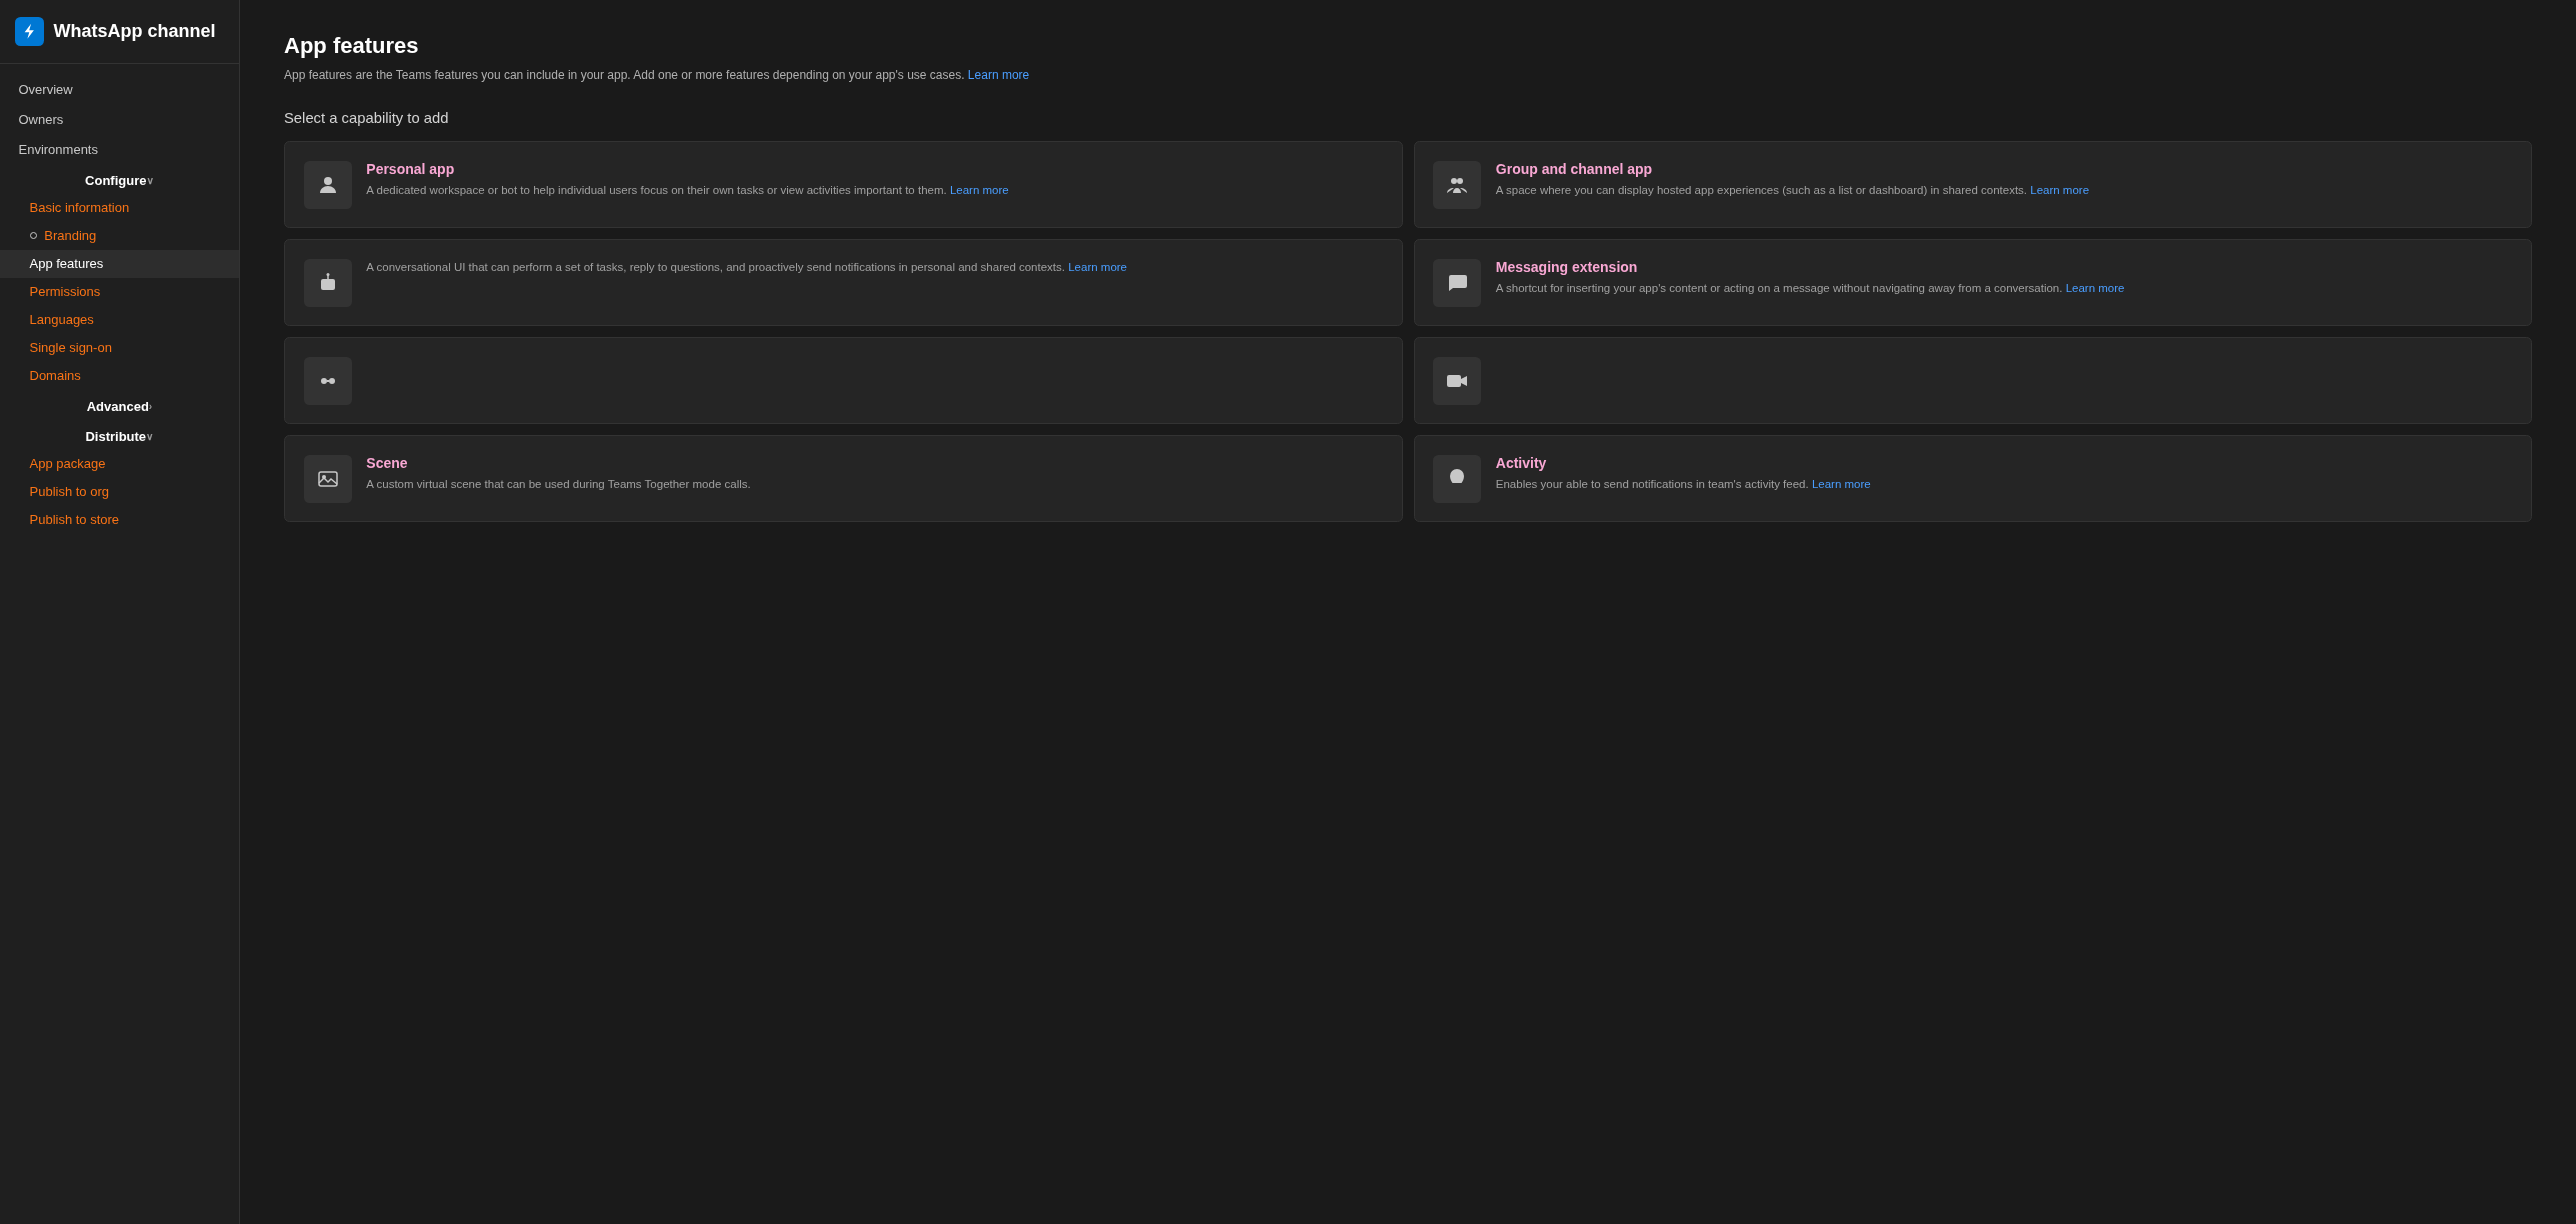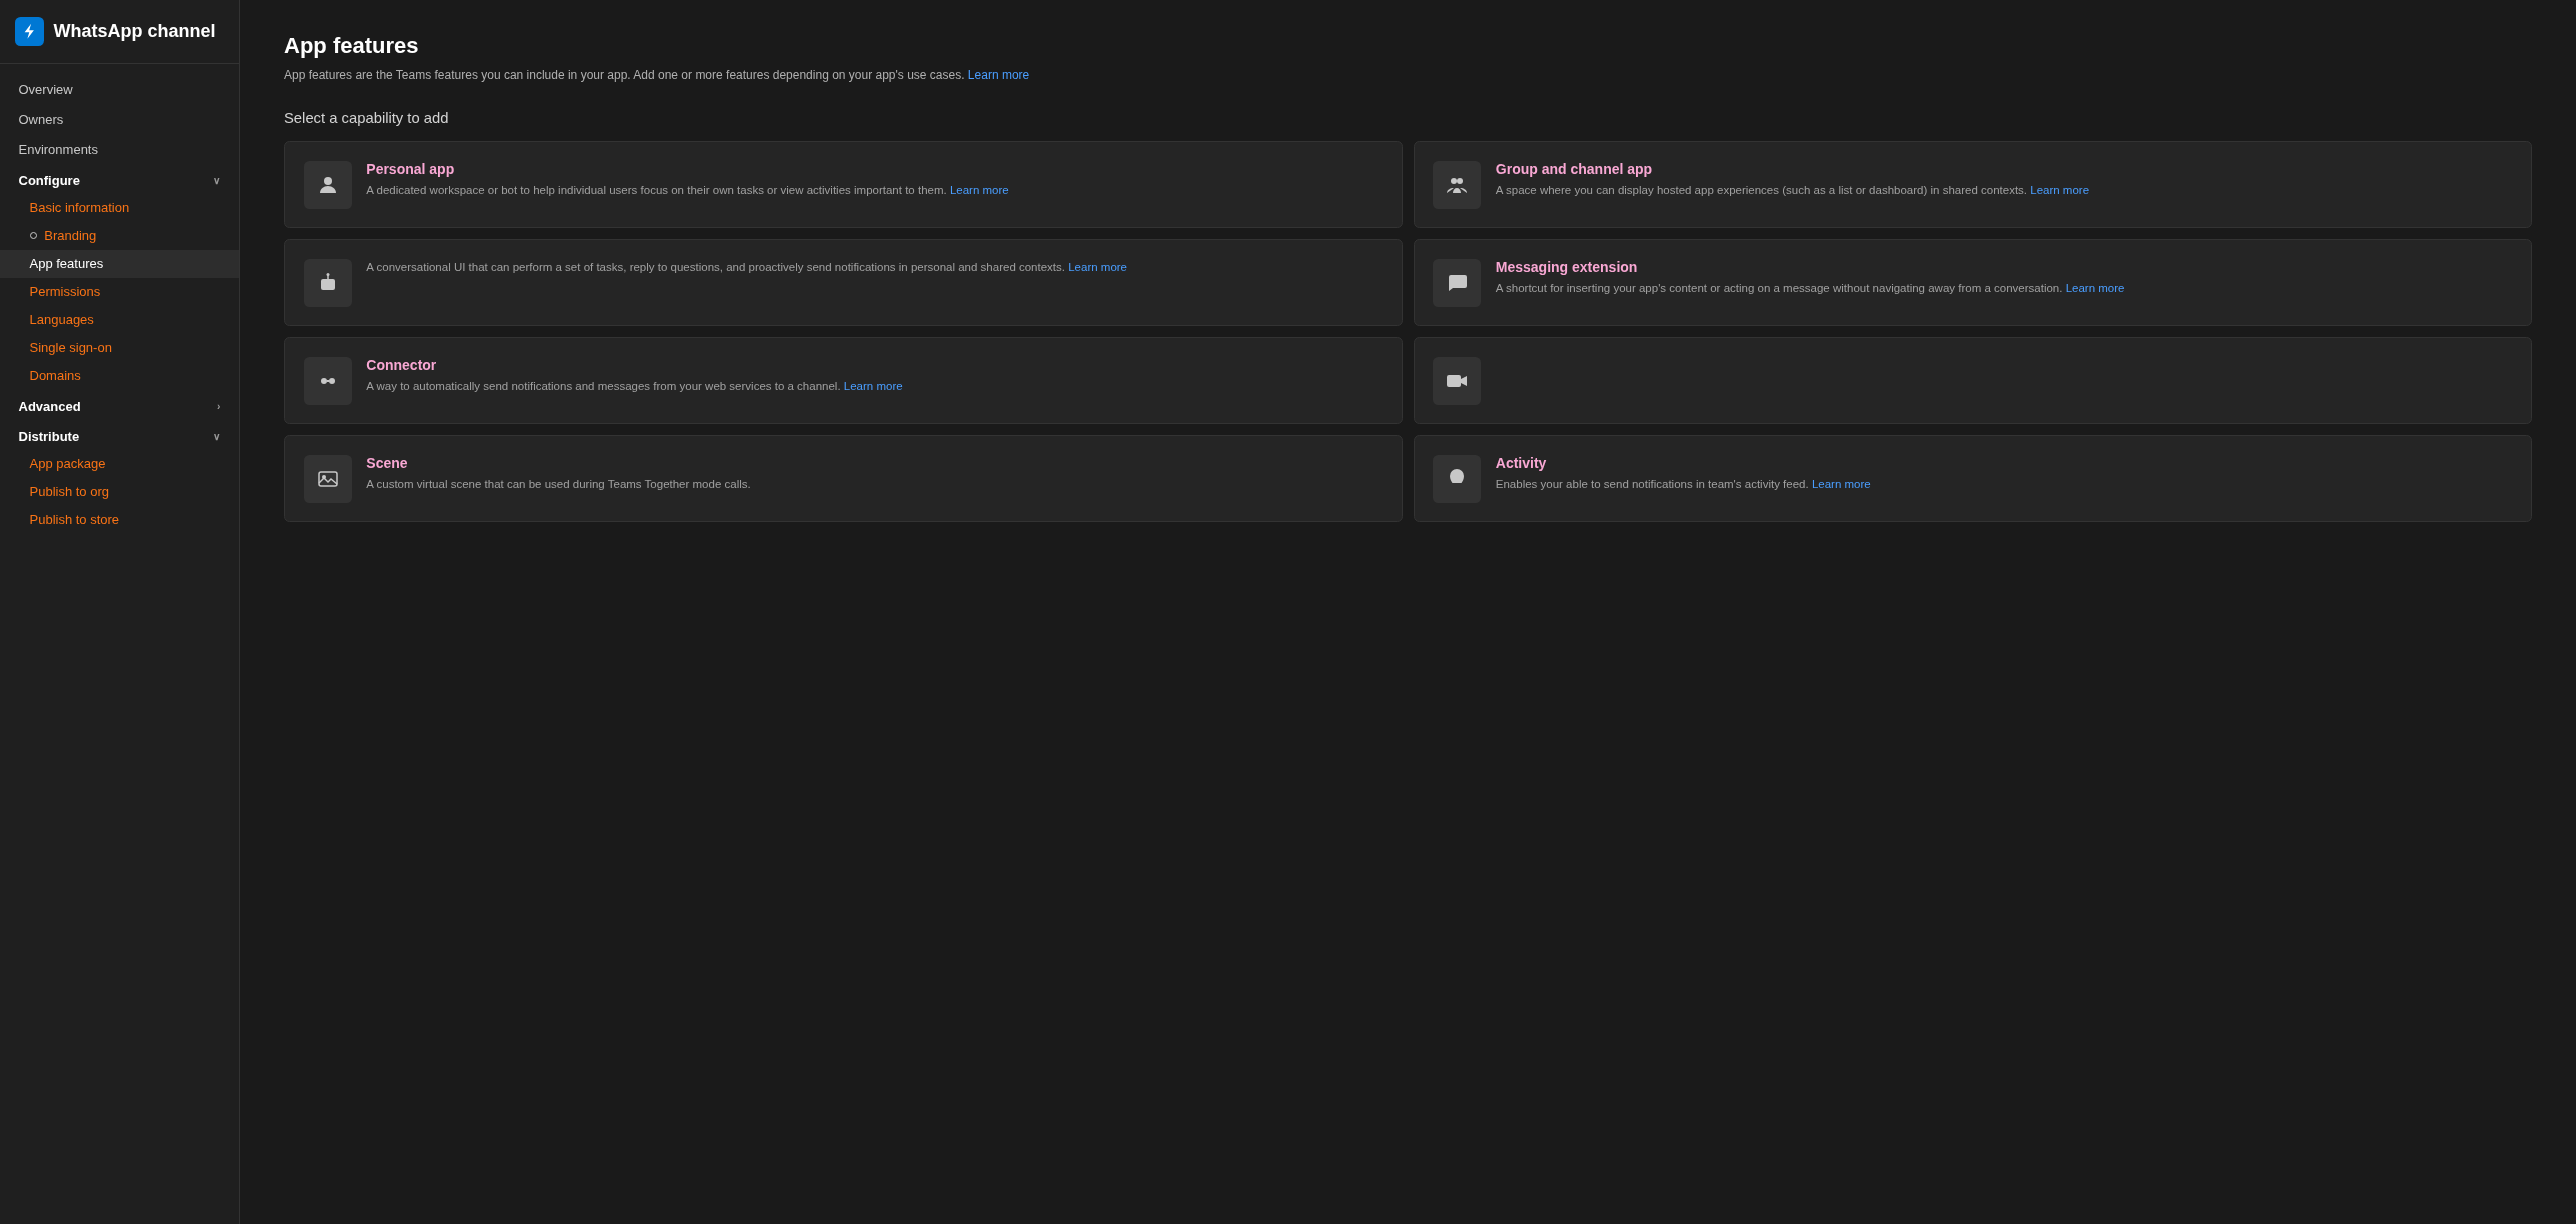--- a/index.html
+++ b/index.html
@@ -64,21 +64,21 @@
       color: #c8c8c8;
       font-size: 13px;
       border-radius: 0;
       transition: background 0.15s;
     }
 
     .nav-section-header {
       padding: 9.2px 18.5px 5.5px;
       display: flex;
       align-items: center;
-      justify-content: space-between;
+      justify-content: center;
       cursor: pointer;
       color: #ffffff;
       font-size: 13px;
       font-weight: 600;
     }
 
     .nav-sub-item {
       padding: 6.5px 18.5px 6.5px 29.5px;
       cursor: pointer;
       color: #f97316;
@@ -325,27 +325,20 @@
     </div>
 
     <div class="capability-card">
       <div class="capability-icon">
         <svg width="24" height="24" viewBox="0 0 24 24" fill="#c8c8c8">
             <circle cx="8" cy="12" r="3"></circle>
             <circle cx="16" cy="12" r="3"></circle>
             <line x1="11" y1="12" x2="13" y2="12" stroke="#c8c8c8" stroke-width="2"></line>
           </svg>
       </div>
-      <div class="capability-content">
-        <div class="capability-title">Connector</div>
-        <div class="capability-description">
-          <span>A way to automatically send notifications and messages from your web services to a channel.</span>
-          <a href="#">Learn more</a>
-        </div>
-      </div>
     </div>
 
     <div class="capability-card">
       <div class="capability-icon">
         <svg width="24" height="24" viewBox="0 0 24 24" fill="#c8c8c8">
             <rect x="2" y="6" width="14" height="12" rx="2"></rect>
             <path d="M16 10l6-3v10l-6-3V10z"></path>
           </svg>
       </div>
     </div>

